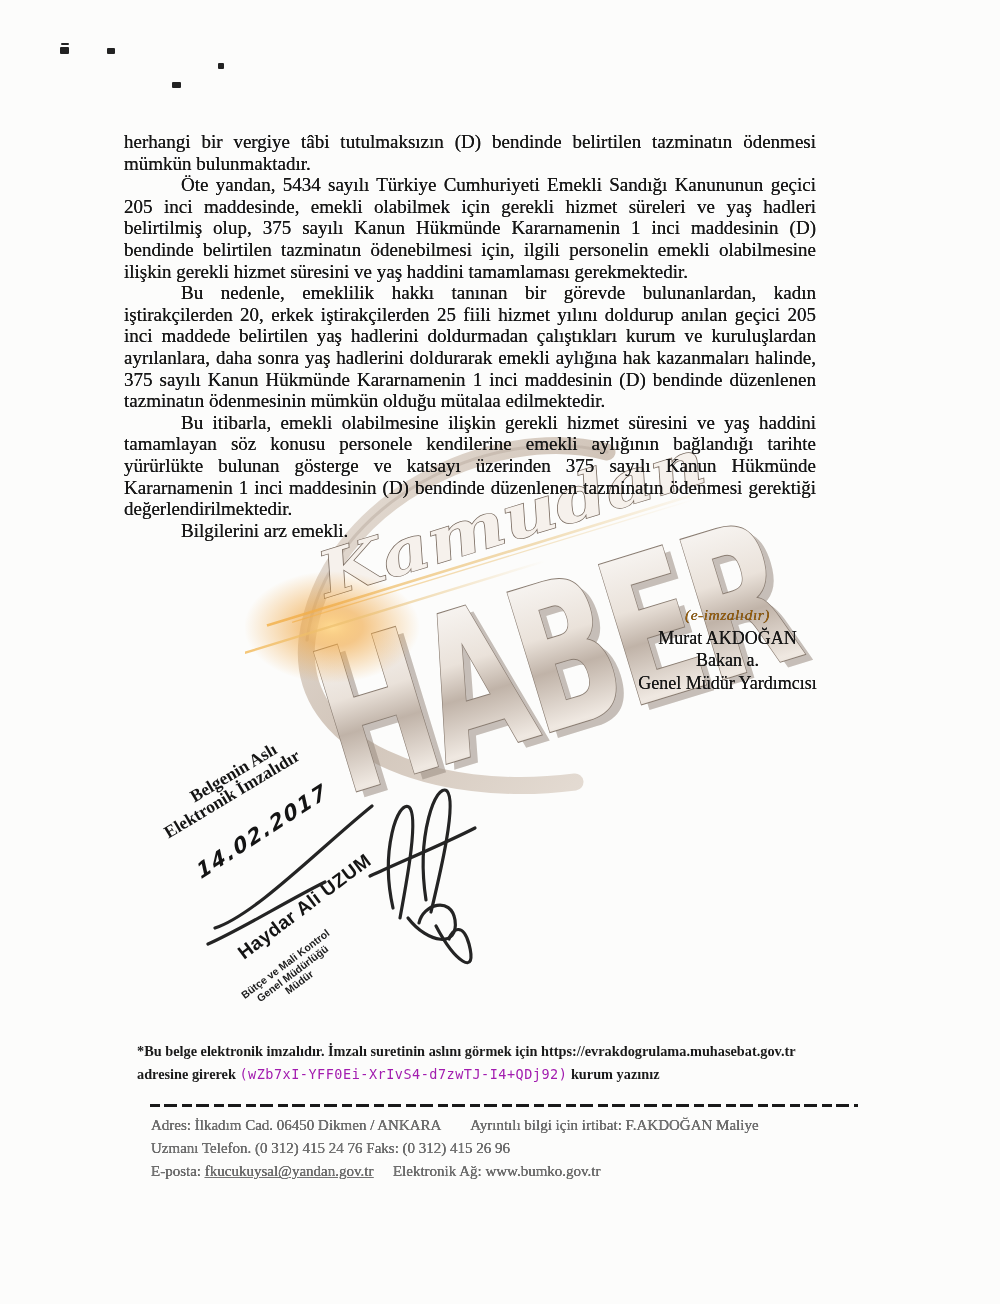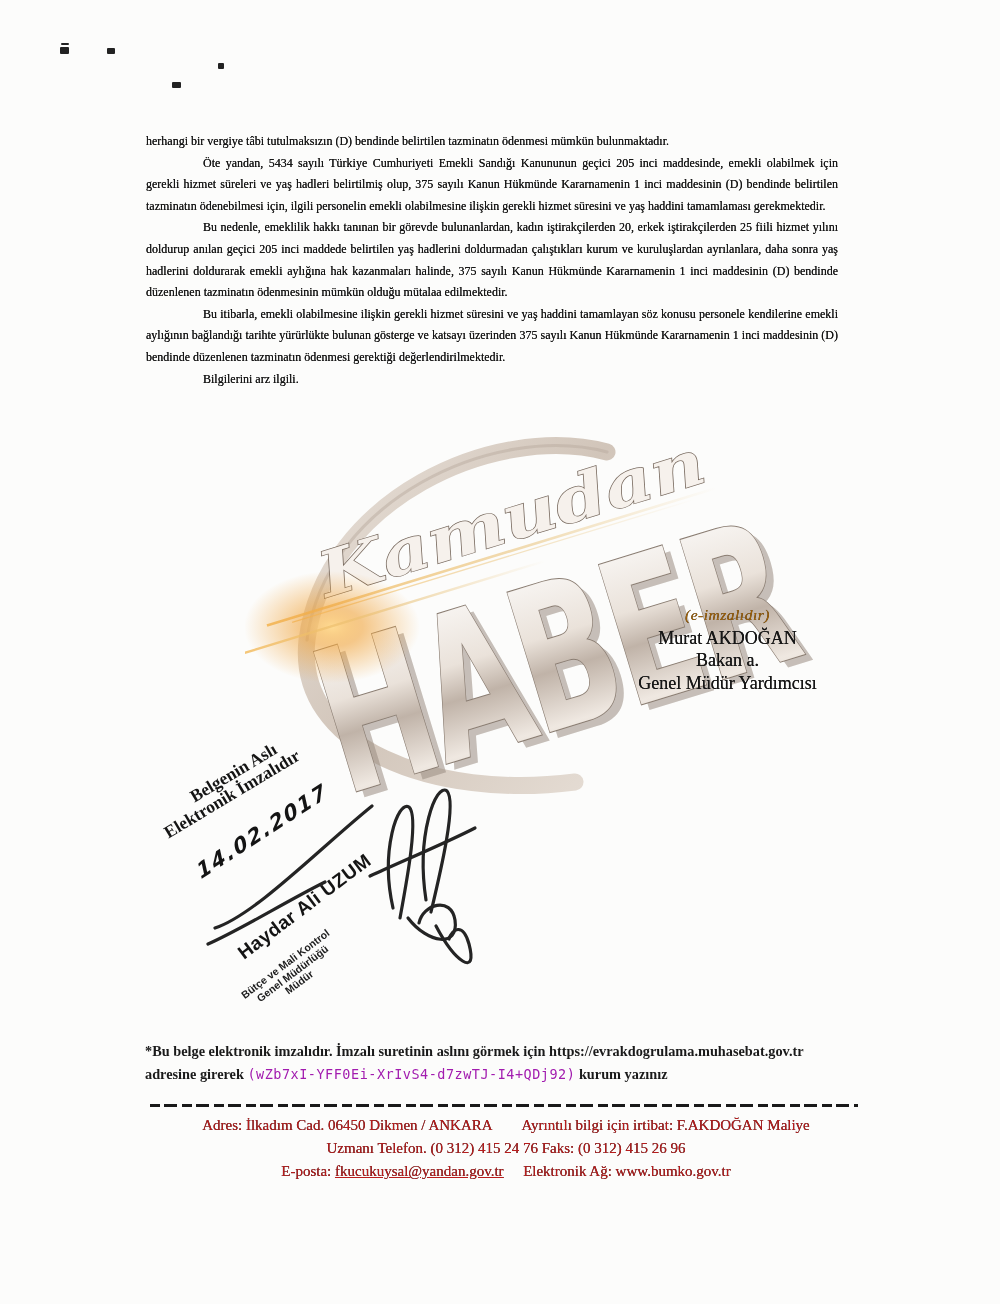--- a/index.html
+++ b/index.html
@@ -5,22 +5,22 @@
   html,body{margin:0;padding:0;background:#e9e9e9;}
   .page{
     position:relative;width:1000px;height:1304px;margin:0 auto;
     background:#fcfcfb;overflow:hidden;
     font-family:"Liberation Serif",serif;color:#161616;
   }
   
   .speck{position:absolute;background:#222;border-radius:1px;}
   
   .body-text{
-    position:absolute;left:146px;top:131px;width:692px;
-    font-size:12px;line-height:21.6px;text-align:justify;
+    position:absolute;left:124px;top:131px;width:692px;
+    font-size:19px;line-height:21.6px;text-align:justify;
     z-index:3;
   }
   .body-text p{margin:0;}
   .body-text p.ind{text-indent:57px;}
   
   .ink{text-shadow:0 0 .45px #1b1b1b;}
   
   .wm-svg{position:absolute;left:245px;top:430px;z-index:1;}
   .wm-script{
     font-family:"DejaVu Serif",serif;font-style:italic;font-weight:bold;
@@ -55,38 +55,38 @@
   }
   .stamp-dept{
     position:absolute;left:260px;top:985px;z-index:5;
     font-family:"Liberation Sans",sans-serif;font-size:10.5px;line-height:11.5px;
     font-weight:bold;color:#1d1d1d;white-space:nowrap;
     transform:rotate(-37deg);transform-origin:left bottom;text-align:center;
   }
   .sig-svg{position:absolute;left:160px;top:730px;z-index:5;}
   
   .footnote{
-    position:absolute;left:145px;top:1040px;width:706px;
+    position:absolute;left:137px;top:1040px;width:706px;
     font-size:14.3px;line-height:23px;z-index:3;font-weight:bold;color:#1a1a1a;
   }
   .footnote .code{
     font-family:"DejaVu Sans Mono",monospace;font-weight:normal;
     font-size:13.5px;letter-spacing:.5px;color:#a21caf;
   }
   
   .dashes{
     position:absolute;left:150px;top:1104px;width:708px;height:3.4px;z-index:3;
     background:repeating-linear-gradient(90deg,
       #191919 0 10px, rgba(0,0,0,0) 10px 14px,
       #191919 14px 27px, rgba(0,0,0,0) 27px 32px);
   }
   
   .contact{
     position:absolute;left:151px;top:1114px;width:710px;
-    font-size:15px;line-height:23.2px;z-index:3;color:#b91c1c;text-align:center;
+    font-size:15px;line-height:23.2px;z-index:3;color:#737373;
   }
   .contact .gap{display:inline-block;width:26px;}
   .contact .u{text-decoration:underline;}
 </style>
 </head>
 <body>
 
 <div class="page">
 
   <div class="speck" style="left:60px;top:47px;width:9px;height:7px;"></div>
@@ -138,21 +138,21 @@
 
     <ellipse cx="87" cy="197" rx="88" ry="56" fill="url(#gFlare)"></ellipse>
     <rect x="-30" y="195" width="340" height="2.4" fill="url(#gGold)" transform="rotate(-17 87 197)"></rect>
   </svg>
 
   <div class="body-text ink">
     <p>herhangi bir vergiye tâbi tutulmaksızın (D) bendinde belirtilen tazminatın ödenmesi mümkün bulunmaktadır.</p>
     <p class="ind">Öte yandan, 5434 sayılı Türkiye Cumhuriyeti Emekli Sandığı Kanununun geçici 205 inci maddesinde, emekli olabilmek için gerekli hizmet süreleri ve yaş hadleri belirtilmiş olup, 375 sayılı Kanun Hükmünde Kararnamenin 1 inci maddesinin (D) bendinde belirtilen tazminatın ödenebilmesi için, ilgili personelin emekli olabilmesine ilişkin gerekli hizmet süresini ve yaş haddini tamamlaması gerekmektedir.</p>
     <p class="ind">Bu nedenle, emeklilik hakkı tanınan bir görevde bulunanlardan, kadın iştirakçilerden 20, erkek iştirakçilerden 25 fiili hizmet yılını doldurup anılan geçici 205 inci maddede belirtilen yaş hadlerini doldurmadan çalıştıkları kurum ve kuruluşlardan ayrılanlara, daha sonra yaş hadlerini doldurarak emekli aylığına hak kazanmaları halinde, 375 sayılı Kanun Hükmünde Kararnamenin 1 inci maddesinin (D) bendinde düzenlenen tazminatın ödenmesinin mümkün olduğu mütalaa edilmektedir.</p>
     <p class="ind">Bu itibarla, emekli olabilmesine ilişkin gerekli hizmet süresini ve yaş haddini tamamlayan söz konusu personele kendilerine emekli aylığının bağlandığı tarihte yürürlükte bulunan gösterge ve katsayı üzerinden 375 sayılı Kanun Hükmünde Kararnamenin 1 inci maddesinin (D) bendinde düzenlenen tazminatın ödenmesi gerektiği değerlendirilmektedir.</p>
-    <p class="ind">Bilgilerini arz ilgili.</p>
+    <p class="ind">Bilgilerini arz emekli.</p>
   </div>
 
   <div class="sig-block ink">
     <div class="sig-esign">(e-imzalıdır)</div>
     <div>Murat AKDOĞAN</div>
     <div>Bakan a.</div>
     <div>Genel Müdür Yardımcısı</div>
   </div>
 
   <div class="stamp-line stamp-l1">Belgenin Aslı</div>

